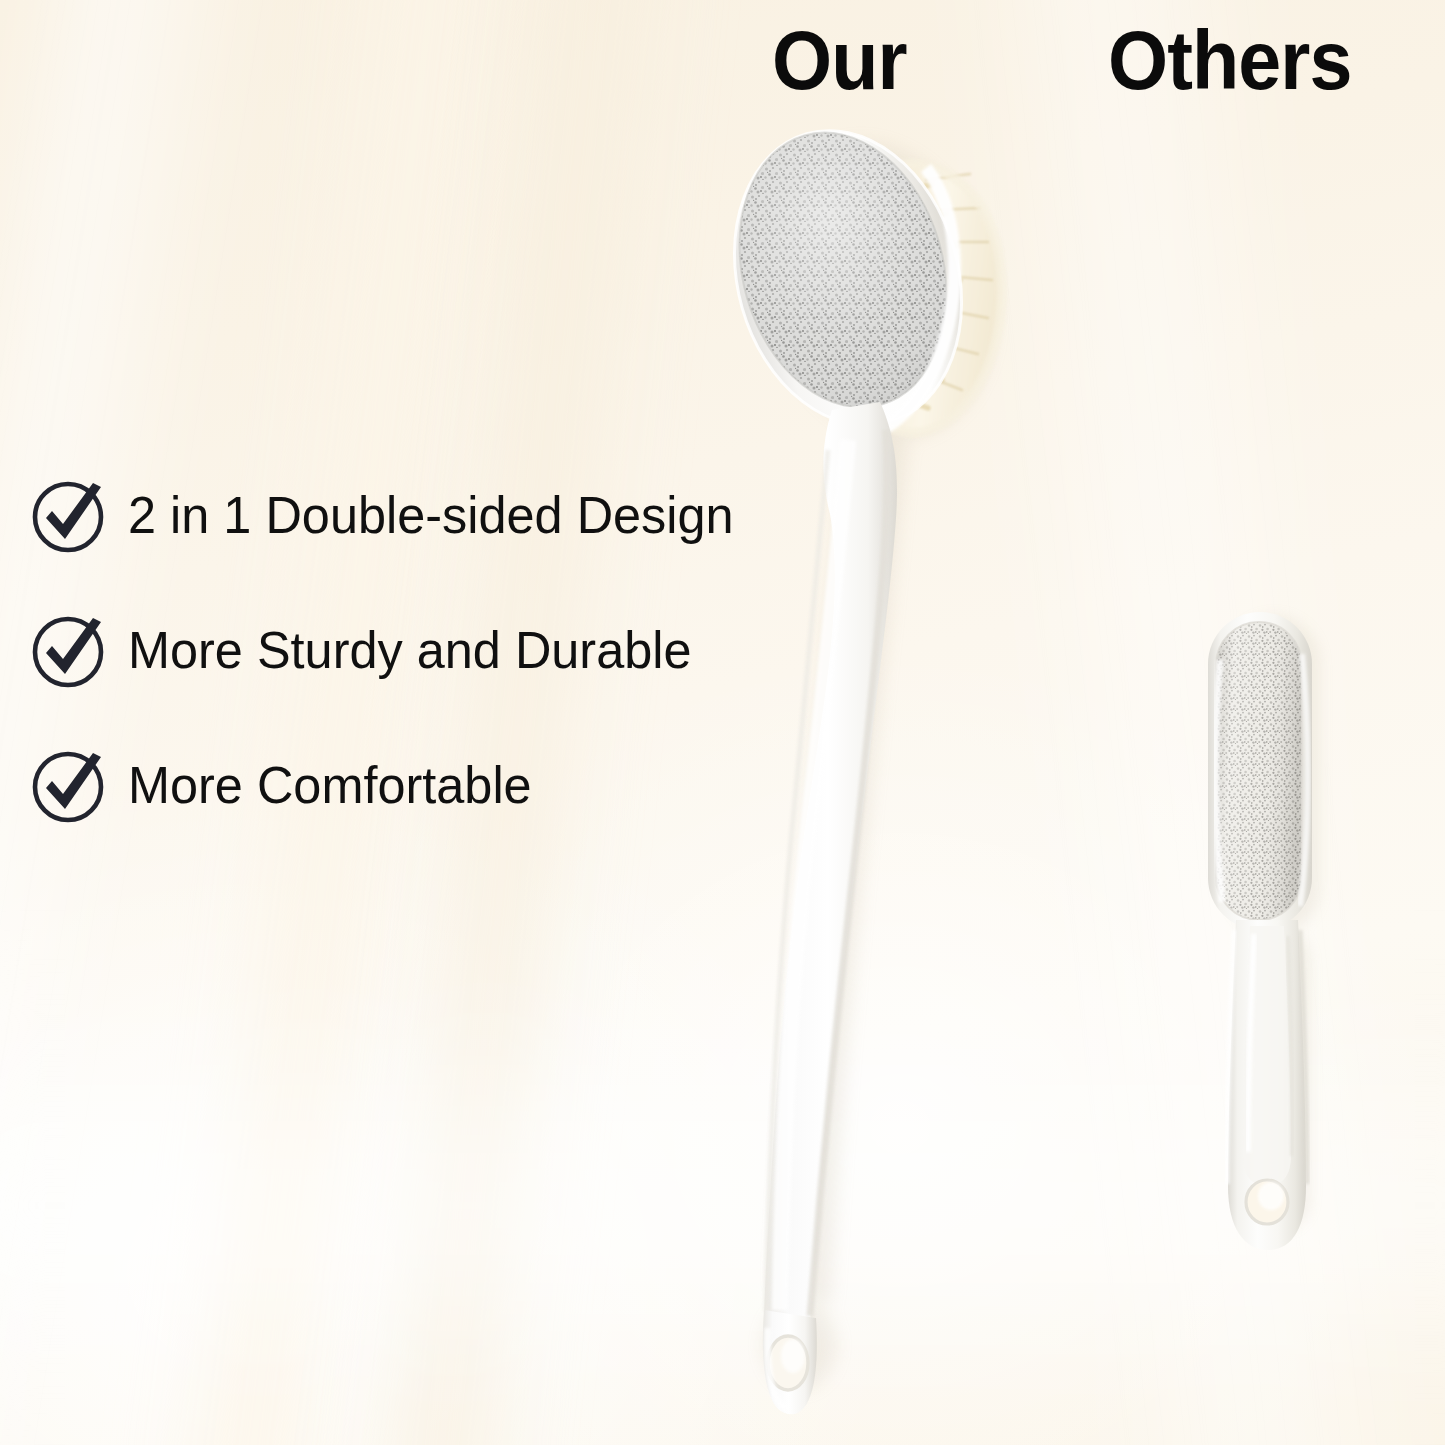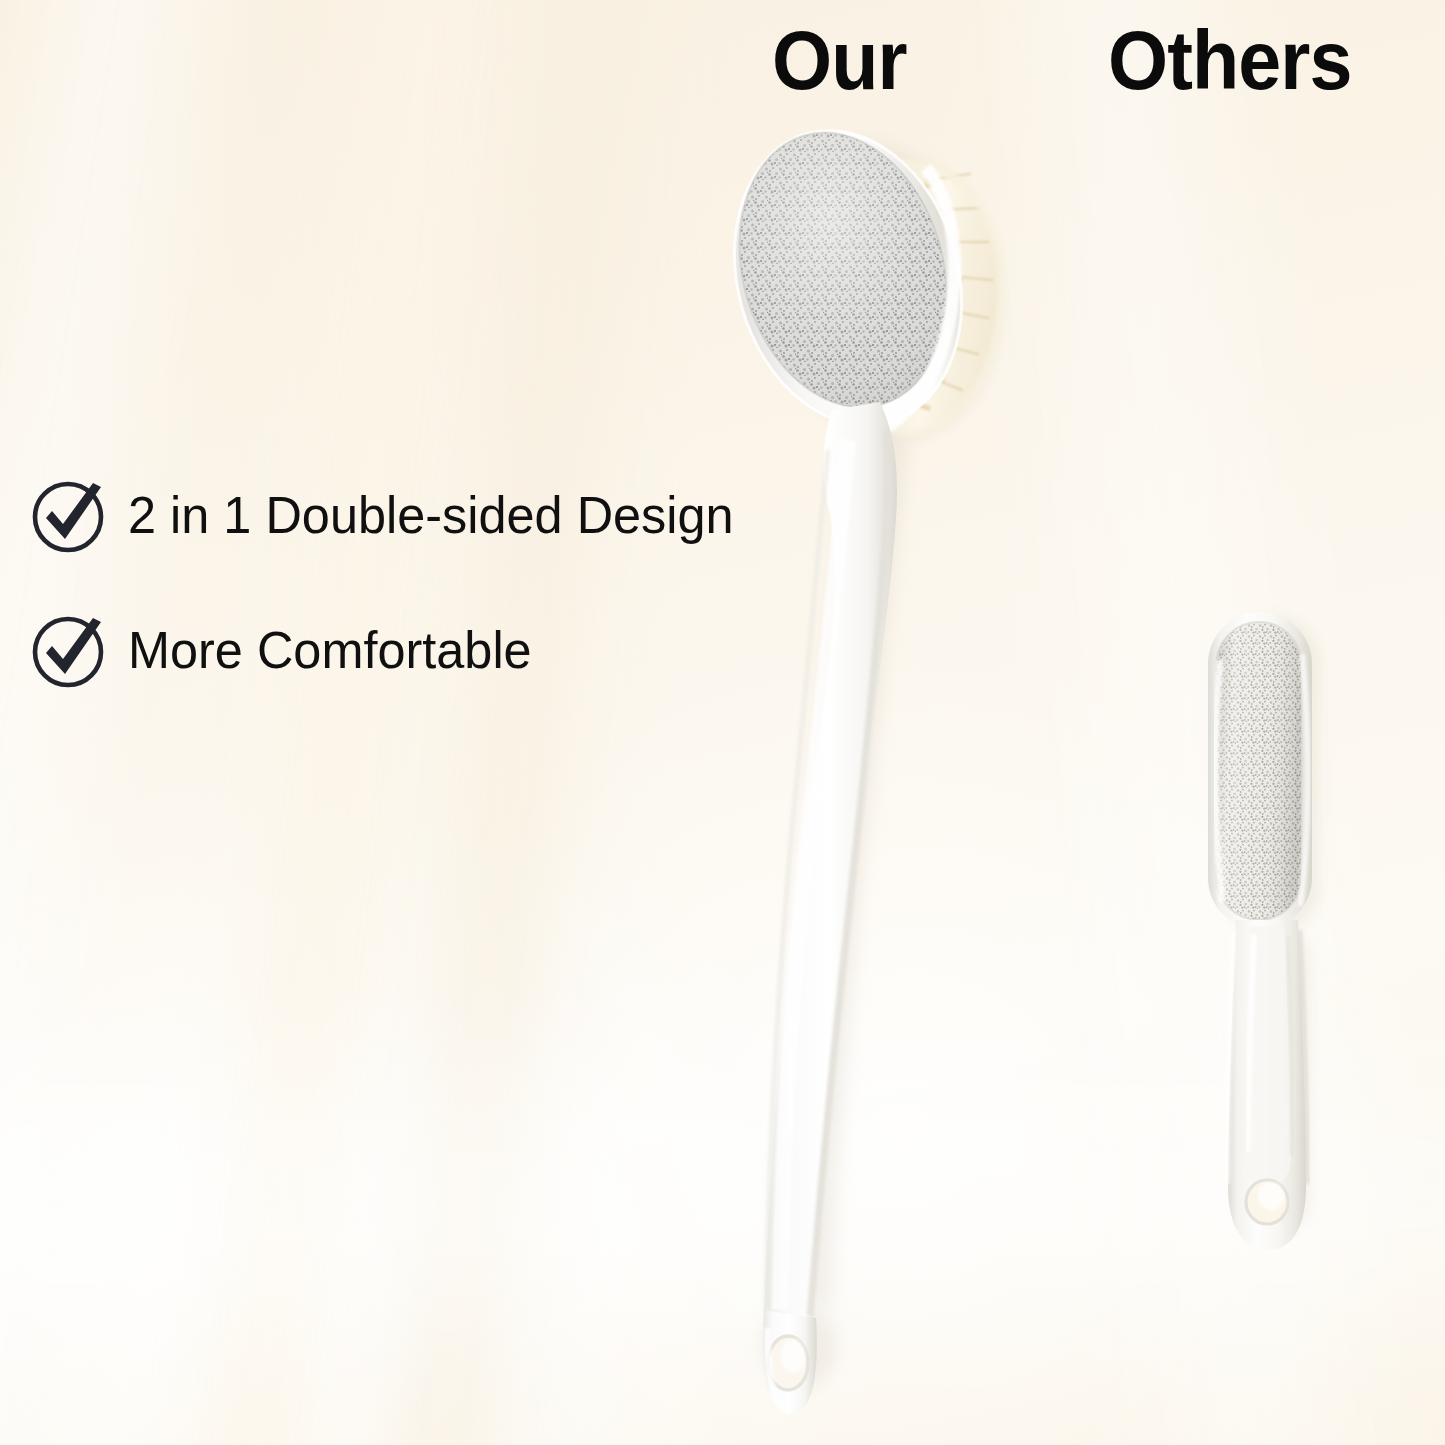--- a/index.html
+++ b/index.html
@@ -145,20 +145,29 @@
         <svg width="76" height="76" viewBox="0 0 76 76">
           <circle cx="38" cy="40" r="33" fill="none" stroke="#22242e" stroke-width="4.6"></circle>
           <path d="M16 41 L22 34 L33 47 L63 6 L71 10 L35 62 Z" fill="#22242e"></path>
         </svg>
       </span>
       <span class="feature-label">2 in 1 Double-sided Design</span>
     </div>
 
 
 
+    <div class="feature-row">
+      <span class="check-icon">
+        <svg width="76" height="76" viewBox="0 0 76 76">
+          <circle cx="38" cy="40" r="33" fill="none" stroke="#22242e" stroke-width="4.6"></circle>
+          <path d="M16 41 L22 34 L33 47 L63 6 L71 10 L35 62 Z" fill="#22242e"></path>
+        </svg>
+      </span>
+      <span class="feature-label">More Sturdy and Durable</span>
+    </div>
 
     <div class="feature-row">
       <span class="check-icon">
         <svg width="76" height="76" viewBox="0 0 76 76">
           <circle cx="38" cy="40" r="33" fill="none" stroke="#22242e" stroke-width="4.6"></circle>
           <path d="M16 41 L22 34 L33 47 L63 6 L71 10 L35 62 Z" fill="#22242e"></path>
         </svg>
       </span>
       <span class="feature-label">More Comfortable</span>
     </div>

